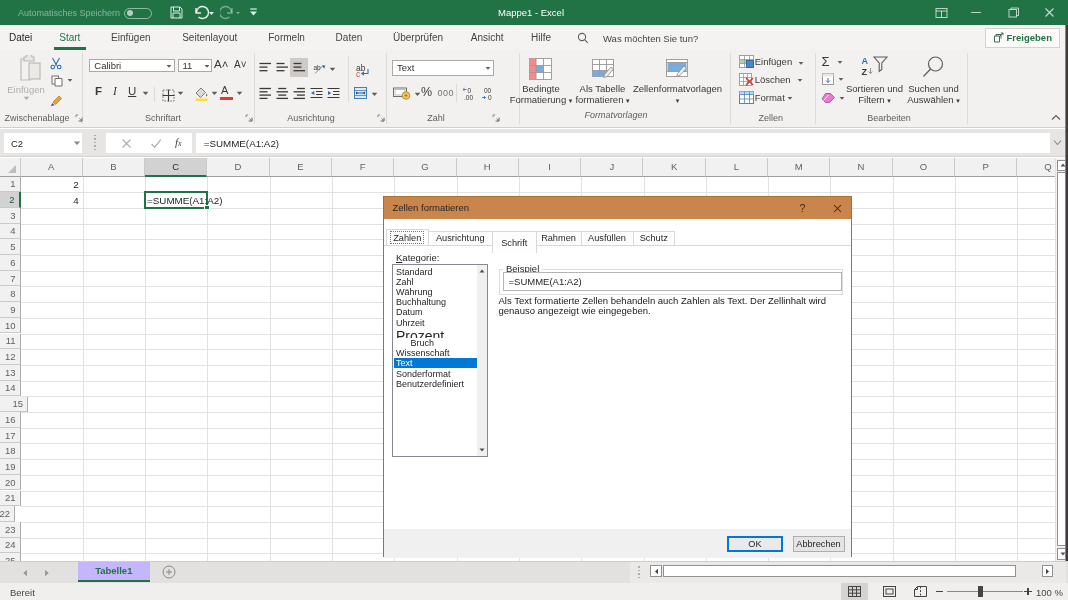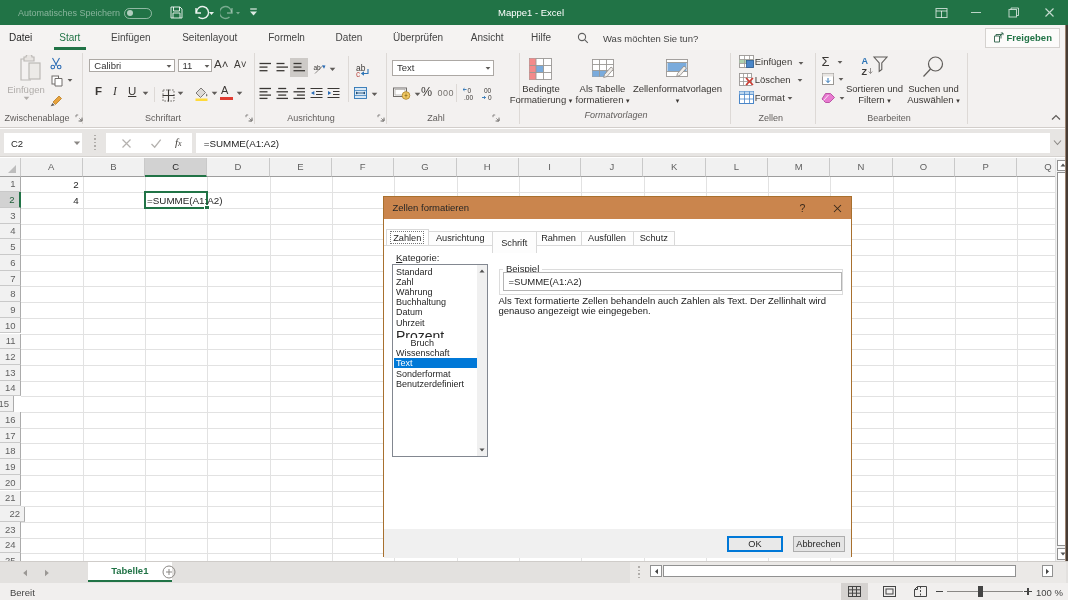--- a/index.html
+++ b/index.html
@@ -395,28 +395,28 @@
 <div class="ab" style="left:0;top:81.30px;width:20.5px;height:15.70px;background:#f1f1f1;border-right:1px solid #ababab;border-bottom:1px solid #c9c9c9;font-size:9.5px;color:#5f5f5f;display:flex;align-items:center;justify-content:flex-end;padding-right:4px;">5</div>
 <div class="ab" style="left:0;top:97.00px;width:20.5px;height:15.70px;background:#f1f1f1;border-right:1px solid #ababab;border-bottom:1px solid #c9c9c9;font-size:9.5px;color:#5f5f5f;display:flex;align-items:center;justify-content:flex-end;padding-right:4px;">6</div>
 <div class="ab" style="left:0;top:112.70px;width:20.5px;height:15.70px;background:#f1f1f1;border-right:1px solid #ababab;border-bottom:1px solid #c9c9c9;font-size:9.5px;color:#5f5f5f;display:flex;align-items:center;justify-content:flex-end;padding-right:4px;">7</div>
 <div class="ab" style="left:0;top:128.40px;width:20.5px;height:15.70px;background:#f1f1f1;border-right:1px solid #ababab;border-bottom:1px solid #c9c9c9;font-size:9.5px;color:#5f5f5f;display:flex;align-items:center;justify-content:flex-end;padding-right:4px;">8</div>
 <div class="ab" style="left:0;top:144.10px;width:20.5px;height:15.70px;background:#f1f1f1;border-right:1px solid #ababab;border-bottom:1px solid #c9c9c9;font-size:9.5px;color:#5f5f5f;display:flex;align-items:center;justify-content:flex-end;padding-right:4px;">9</div>
 <div class="ab" style="left:0;top:159.80px;width:20.5px;height:15.70px;background:#f1f1f1;border-right:1px solid #ababab;border-bottom:1px solid #c9c9c9;font-size:9.5px;color:#5f5f5f;display:flex;align-items:center;justify-content:flex-end;padding-right:4px;">10</div>
 <div class="ab" style="left:0;top:175.50px;width:20.5px;height:15.70px;background:#f1f1f1;border-right:1px solid #ababab;border-bottom:1px solid #c9c9c9;font-size:9.5px;color:#5f5f5f;display:flex;align-items:center;justify-content:flex-end;padding-right:4px;">11</div>
 <div class="ab" style="left:0;top:191.20px;width:20.5px;height:15.70px;background:#f1f1f1;border-right:1px solid #ababab;border-bottom:1px solid #c9c9c9;font-size:9.5px;color:#5f5f5f;display:flex;align-items:center;justify-content:flex-end;padding-right:4px;">12</div>
 <div class="ab" style="left:0;top:206.90px;width:20.5px;height:15.70px;background:#f1f1f1;border-right:1px solid #ababab;border-bottom:1px solid #c9c9c9;font-size:9.5px;color:#5f5f5f;display:flex;align-items:center;justify-content:flex-end;padding-right:4px;">13</div>
 <div class="ab" style="left:0;top:222.60px;width:20.5px;height:15.70px;background:#f1f1f1;border-right:1px solid #ababab;border-bottom:1px solid #c9c9c9;font-size:9.5px;color:#5f5f5f;display:flex;align-items:center;justify-content:flex-end;padding-right:4px;">14</div>
-<div class="ab" style="left:0;top:238.30px;width:14px;height:15.70px;background:#f1f1f1;border-right:1px solid #ababab;border-bottom:1px solid #c9c9c9;font-size:9.5px;color:#5f5f5f;display:flex;align-items:center;justify-content:flex-end;padding-right:4px;">15</div>
+<div class="ab" style="left:0;top:238.30px;width:28px;height:15.70px;background:#f1f1f1;border-right:1px solid #ababab;border-bottom:1px solid #c9c9c9;font-size:9.5px;color:#5f5f5f;display:flex;align-items:center;justify-content:flex-end;padding-right:4px;">15</div>
 <div class="ab" style="left:0;top:254.00px;width:20.5px;height:15.70px;background:#f1f1f1;border-right:1px solid #ababab;border-bottom:1px solid #c9c9c9;font-size:9.5px;color:#5f5f5f;display:flex;align-items:center;justify-content:flex-end;padding-right:4px;">16</div>
 <div class="ab" style="left:0;top:269.70px;width:20.5px;height:15.70px;background:#f1f1f1;border-right:1px solid #ababab;border-bottom:1px solid #c9c9c9;font-size:9.5px;color:#5f5f5f;display:flex;align-items:center;justify-content:flex-end;padding-right:4px;">17</div>
 <div class="ab" style="left:0;top:285.40px;width:20.5px;height:15.70px;background:#f1f1f1;border-right:1px solid #ababab;border-bottom:1px solid #c9c9c9;font-size:9.5px;color:#5f5f5f;display:flex;align-items:center;justify-content:flex-end;padding-right:4px;">18</div>
 <div class="ab" style="left:0;top:301.10px;width:20.5px;height:15.70px;background:#f1f1f1;border-right:1px solid #ababab;border-bottom:1px solid #c9c9c9;font-size:9.5px;color:#5f5f5f;display:flex;align-items:center;justify-content:flex-end;padding-right:4px;">19</div>
 <div class="ab" style="left:0;top:316.80px;width:20.5px;height:15.70px;background:#f1f1f1;border-right:1px solid #ababab;border-bottom:1px solid #c9c9c9;font-size:9.5px;color:#5f5f5f;display:flex;align-items:center;justify-content:flex-end;padding-right:4px;">20</div>
 <div class="ab" style="left:0;top:332.50px;width:20.5px;height:15.70px;background:#f1f1f1;border-right:1px solid #ababab;border-bottom:1px solid #c9c9c9;font-size:9.5px;color:#5f5f5f;display:flex;align-items:center;justify-content:flex-end;padding-right:4px;">21</div>
-<div class="ab" style="left:0;top:348.20px;width:25px;height:15.70px;background:#f1f1f1;border-right:1px solid #ababab;border-bottom:1px solid #c9c9c9;font-size:9.5px;color:#5f5f5f;display:flex;align-items:center;justify-content:flex-end;padding-right:4px;">22</div>
+<div class="ab" style="left:0;top:348.20px;width:15px;height:15.70px;background:#f1f1f1;border-right:1px solid #ababab;border-bottom:1px solid #c9c9c9;font-size:9.5px;color:#5f5f5f;display:flex;align-items:center;justify-content:flex-end;padding-right:4px;">22</div>
 <div class="ab" style="left:0;top:363.90px;width:20.5px;height:15.70px;background:#f1f1f1;border-right:1px solid #ababab;border-bottom:1px solid #c9c9c9;font-size:9.5px;color:#5f5f5f;display:flex;align-items:center;justify-content:flex-end;padding-right:4px;">23</div>
 <div class="ab" style="left:0;top:379.60px;width:20.5px;height:15.70px;background:#f1f1f1;border-right:1px solid #ababab;border-bottom:1px solid #c9c9c9;font-size:9.5px;color:#5f5f5f;display:flex;align-items:center;justify-content:flex-end;padding-right:4px;">24</div>
 <div class="ab" style="left:0;top:395.30px;width:20.5px;height:15.70px;background:#f1f1f1;border-right:1px solid #ababab;border-bottom:1px solid #c9c9c9;font-size:9.5px;color:#5f5f5f;display:flex;align-items:center;justify-content:flex-end;padding-right:4px;">25</div>
 <div class="ab" style="left:82.8px;top:18.5px;width:1px;height:384.0px;background:#e2e2e2;"></div>
 <div class="ab" style="left:145.1px;top:18.5px;width:1px;height:384.0px;background:#e2e2e2;"></div>
 <div class="ab" style="left:207.4px;top:18.5px;width:1px;height:384.0px;background:#e2e2e2;"></div>
 <div class="ab" style="left:269.7px;top:18.5px;width:1px;height:384.0px;background:#e2e2e2;"></div>
 <div class="ab" style="left:332.0px;top:18.5px;width:1px;height:384.0px;background:#e2e2e2;"></div>
 <div class="ab" style="left:394.3px;top:18.5px;width:1px;height:384.0px;background:#e2e2e2;"></div>
 <div class="ab" style="left:456.6px;top:18.5px;width:1px;height:384.0px;background:#e2e2e2;"></div>
@@ -475,21 +475,21 @@
   </svg>
 <div class="ab" style="left:1066px;top:25px;width:2px;height:575px;background:#473c34;"></div>
 <div class="ab" style="left:1065.3px;top:25px;width:0.7px;height:575px;background:#9a8270;"></div>
 <div class="ab" style="left:0;top:560.5px;width:1068px;height:22px;background:#e3e1df;border-top:1px solid #cfccc9;">
 <svg class="ab" style="left:22px;top:7px" width="6" height="8" viewBox="0 0 6 8">
       <path d="M5 0.8 L1.2 4 L5 7.2 z" fill="#9a9794"></path>
     </svg>
 <svg class="ab" style="left:44px;top:7px" width="6" height="8" viewBox="0 0 6 8">
       <path d="M1 0.8 L4.8 4 L1 7.2 z" fill="#9a9794"></path>
     </svg>
-<div class="ab ct" style="left:77.8px;top:0;width:84px;height:20px;background:#ffffff;border-bottom:2px solid #217346;font-size:9.5px;font-weight:bold;color:#217346;margin-left:10px;">Tabelle1</div>
+<div class="ab ct" style="left:77.8px;top:0;width:72px;height:20px;background:#c4b5fd;border-bottom:2px solid #217346;font-size:9.5px;font-weight:bold;color:#217346;">Tabelle1</div>
 <svg class="ab" style="left:162px;top:3.5px" width="14" height="14" viewBox="0 0 14 14">
 <circle cx="7" cy="7" r="6" fill="none" stroke="#8a8784" stroke-width="1"></circle>
 <path d="M7 4 v6 M4 7 h6" stroke="#8a8784" stroke-width="1"></path>
     </svg>
 <div class="ab" style="left:630px;top:0px;width:436px;height:21px;background:#ebe9e7;">
 <div class="ab" style="left:8px;top:4px;width:2px;height:12px;background:repeating-linear-gradient(#b0adaa 0 1.5px, transparent 1.5px 3.5px);"></div>
 <div class="ab" style="left:20px;top:3px;width:11.5px;height:12px;background:#fff;border:1px solid #919191;"></div>
 <svg class="ab" style="left:23.7px;top:6px" width="5" height="7" viewBox="0 0 5 7">
         <path d="M4 0.8 L1 3.5 L4 6.2 z" fill="#444"></path>
       </svg>

